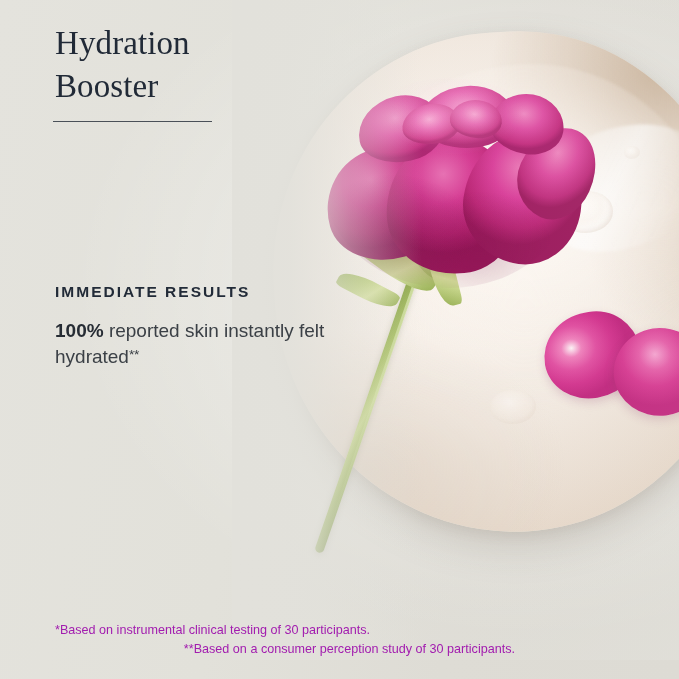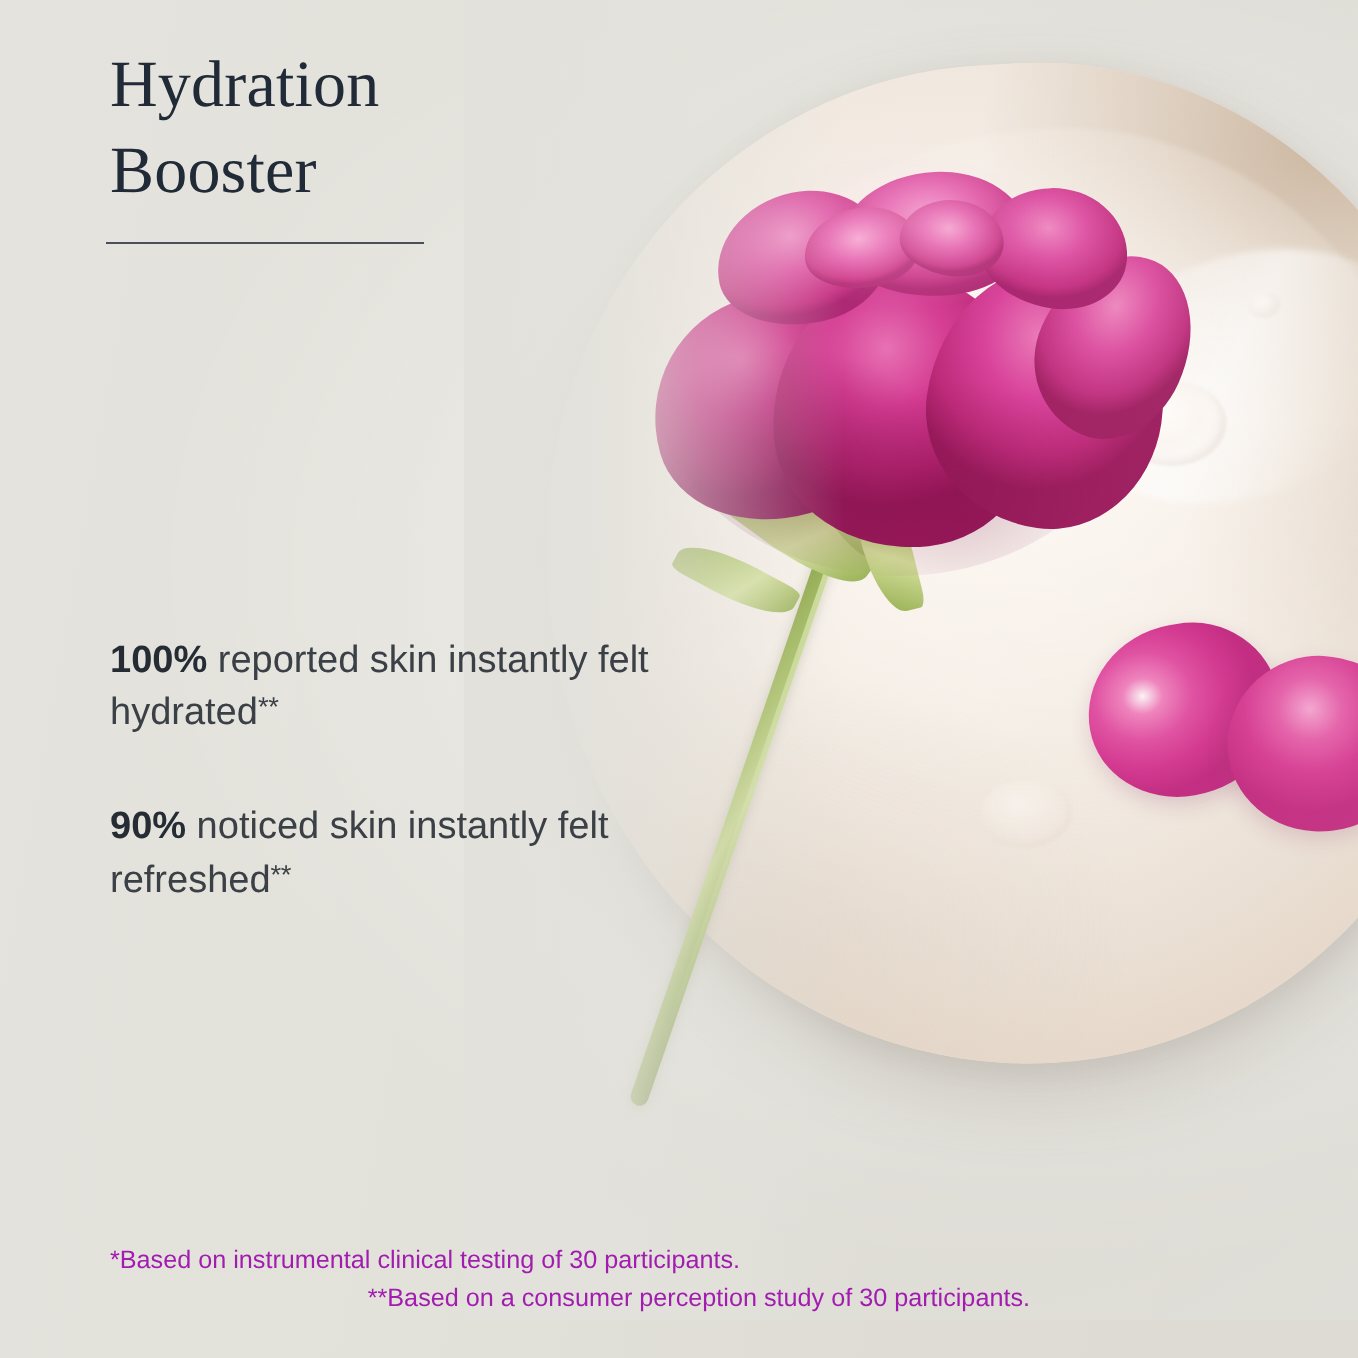--- a/index.html
+++ b/index.html
@@ -321,28 +321,26 @@
   <div class="content">
 
     <div class="title">
       <span class="l1">Hydration</span>
       <span class="l2">Booster</span>
     </div>
 
     <div class="rule"></div>
 
 
+    <div class="section-head">IMMEDIATE RESULTS</div>
 
     <div class="stats">
       <div class="stat">
         <b>100%</b><span> reported skin instantly felt hydrated</span><sup>**</sup>
       </div>
-      <div class="stat">
-        <b>90%</b><span> noticed skin instantly felt refreshed</span><sup>**</sup>
-      </div>
     </div>
 
     <div class="footnotes">
       <div>*Based on instrumental clinical testing of 30 participants.</div>
       <div class="fn2">**Based on a consumer perception study of 30 participants.</div>
     </div>
 
   </div>
 </div>
 

